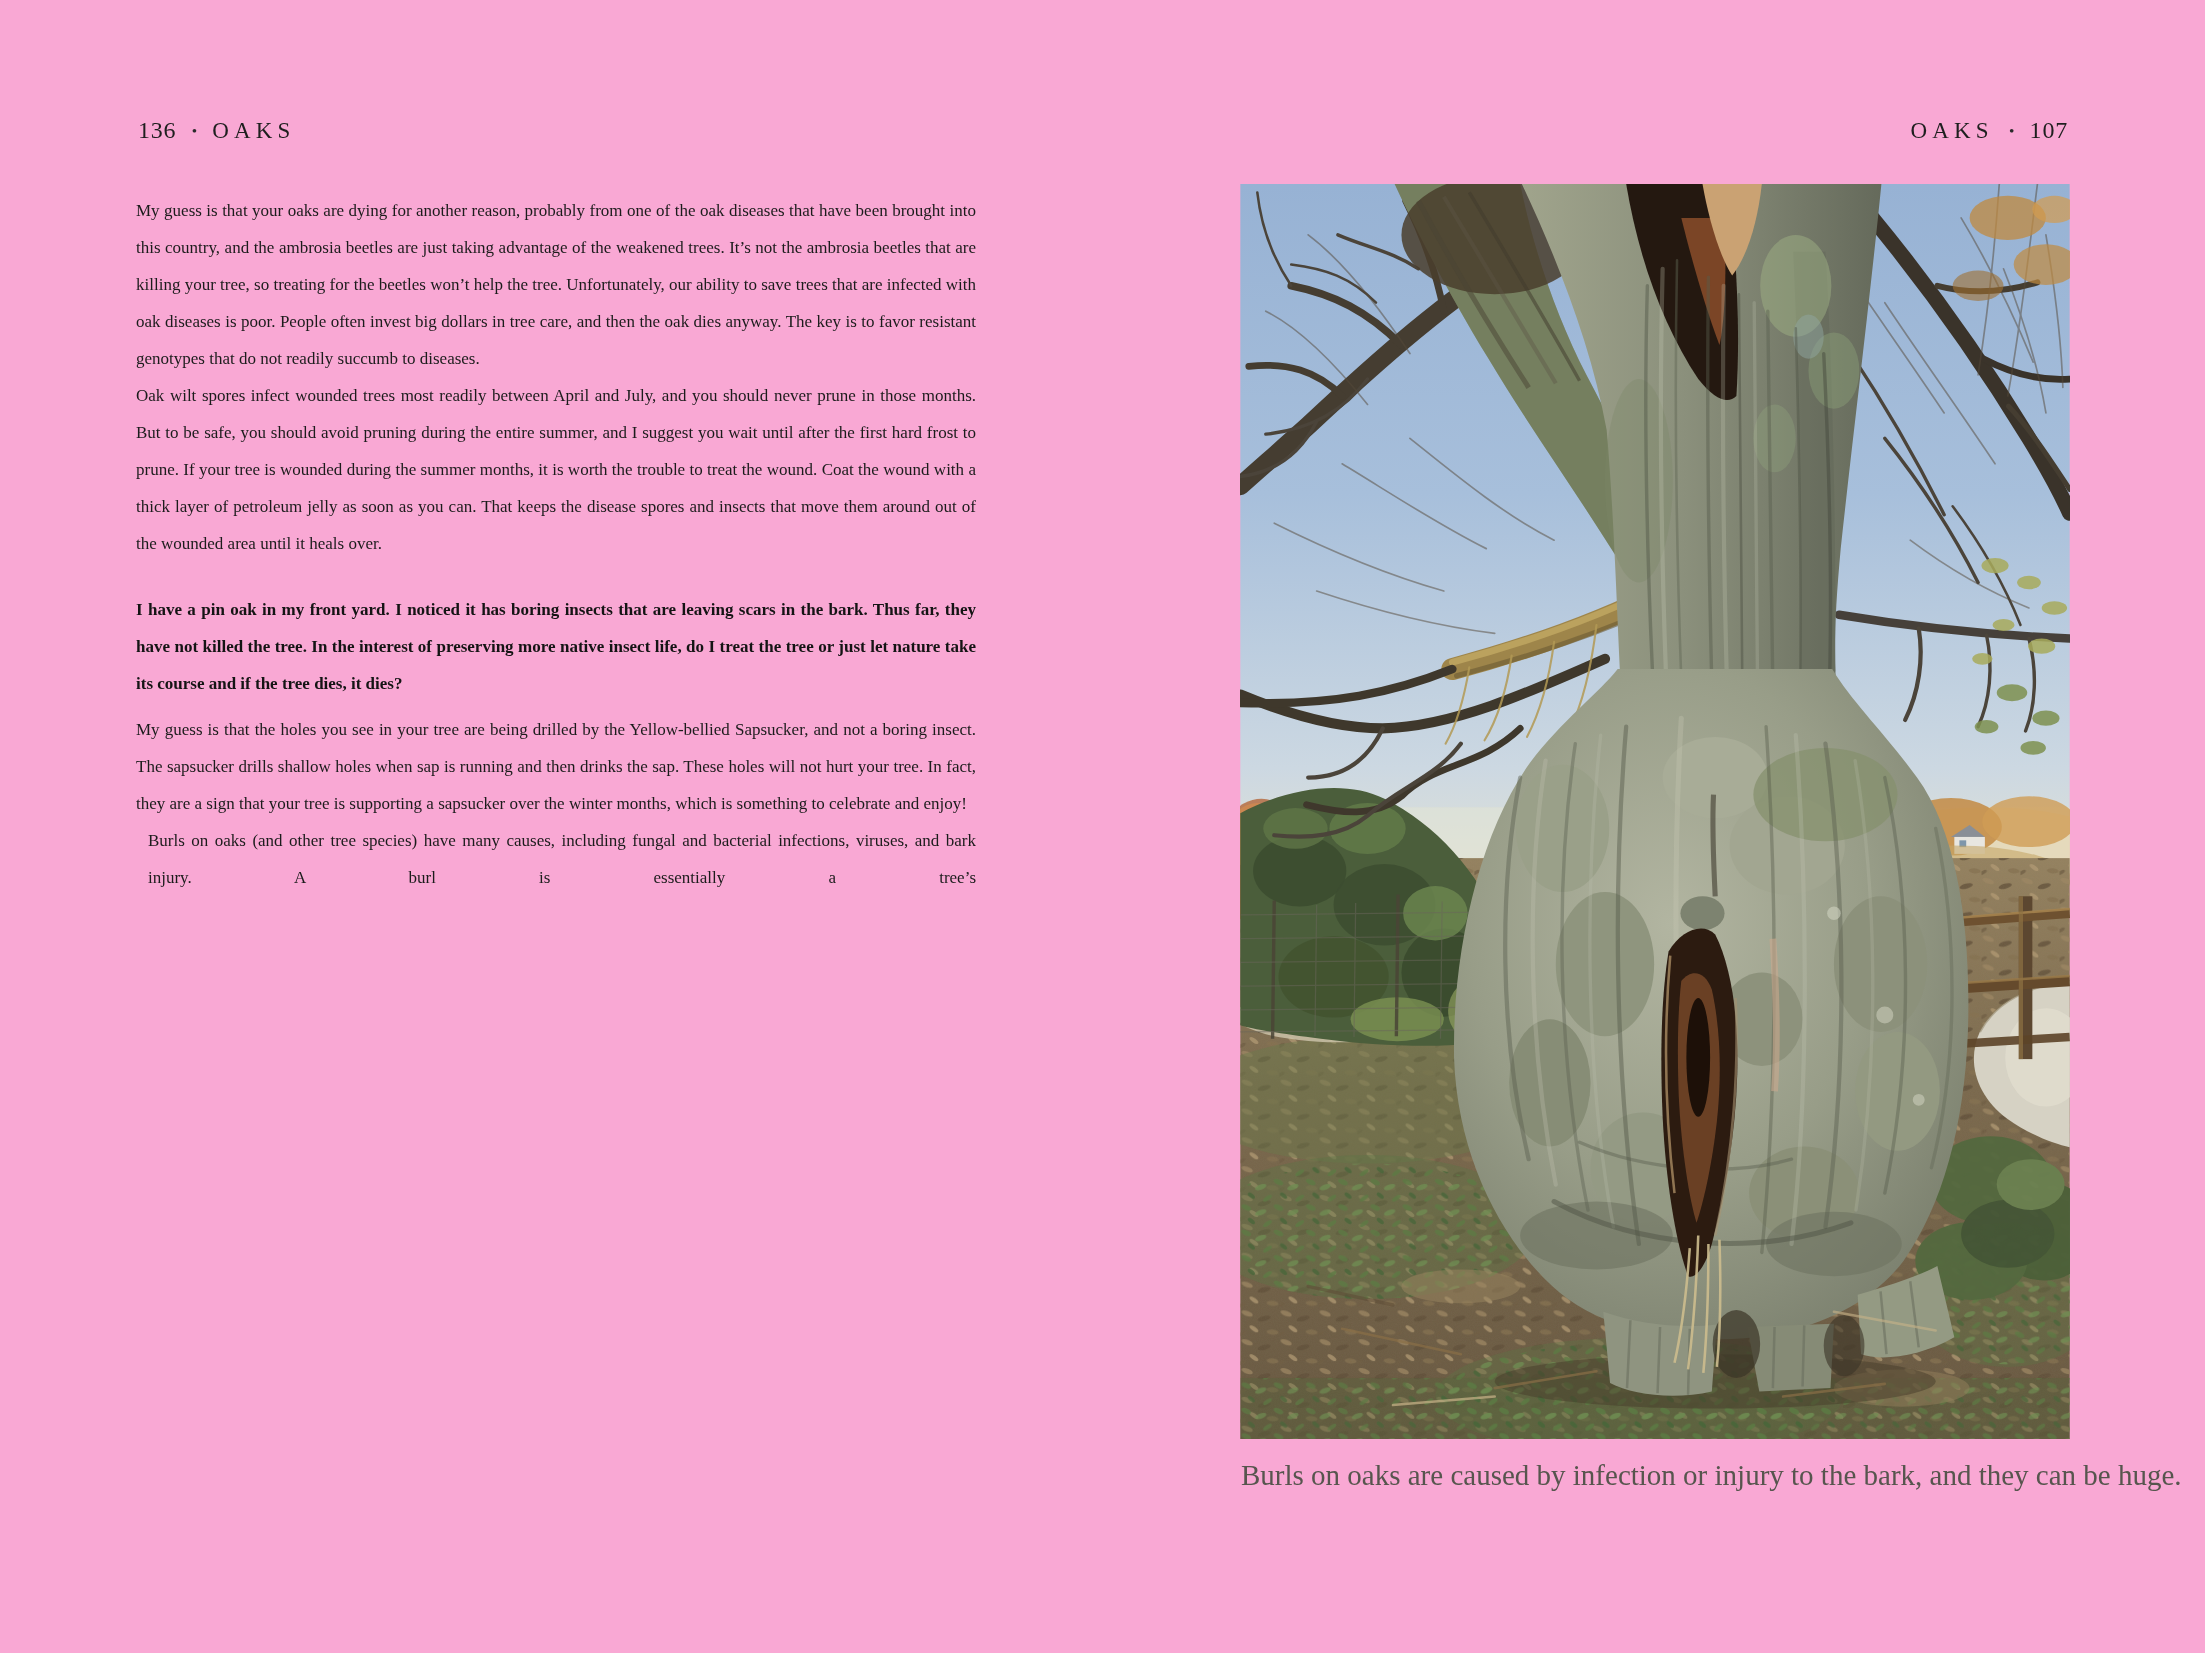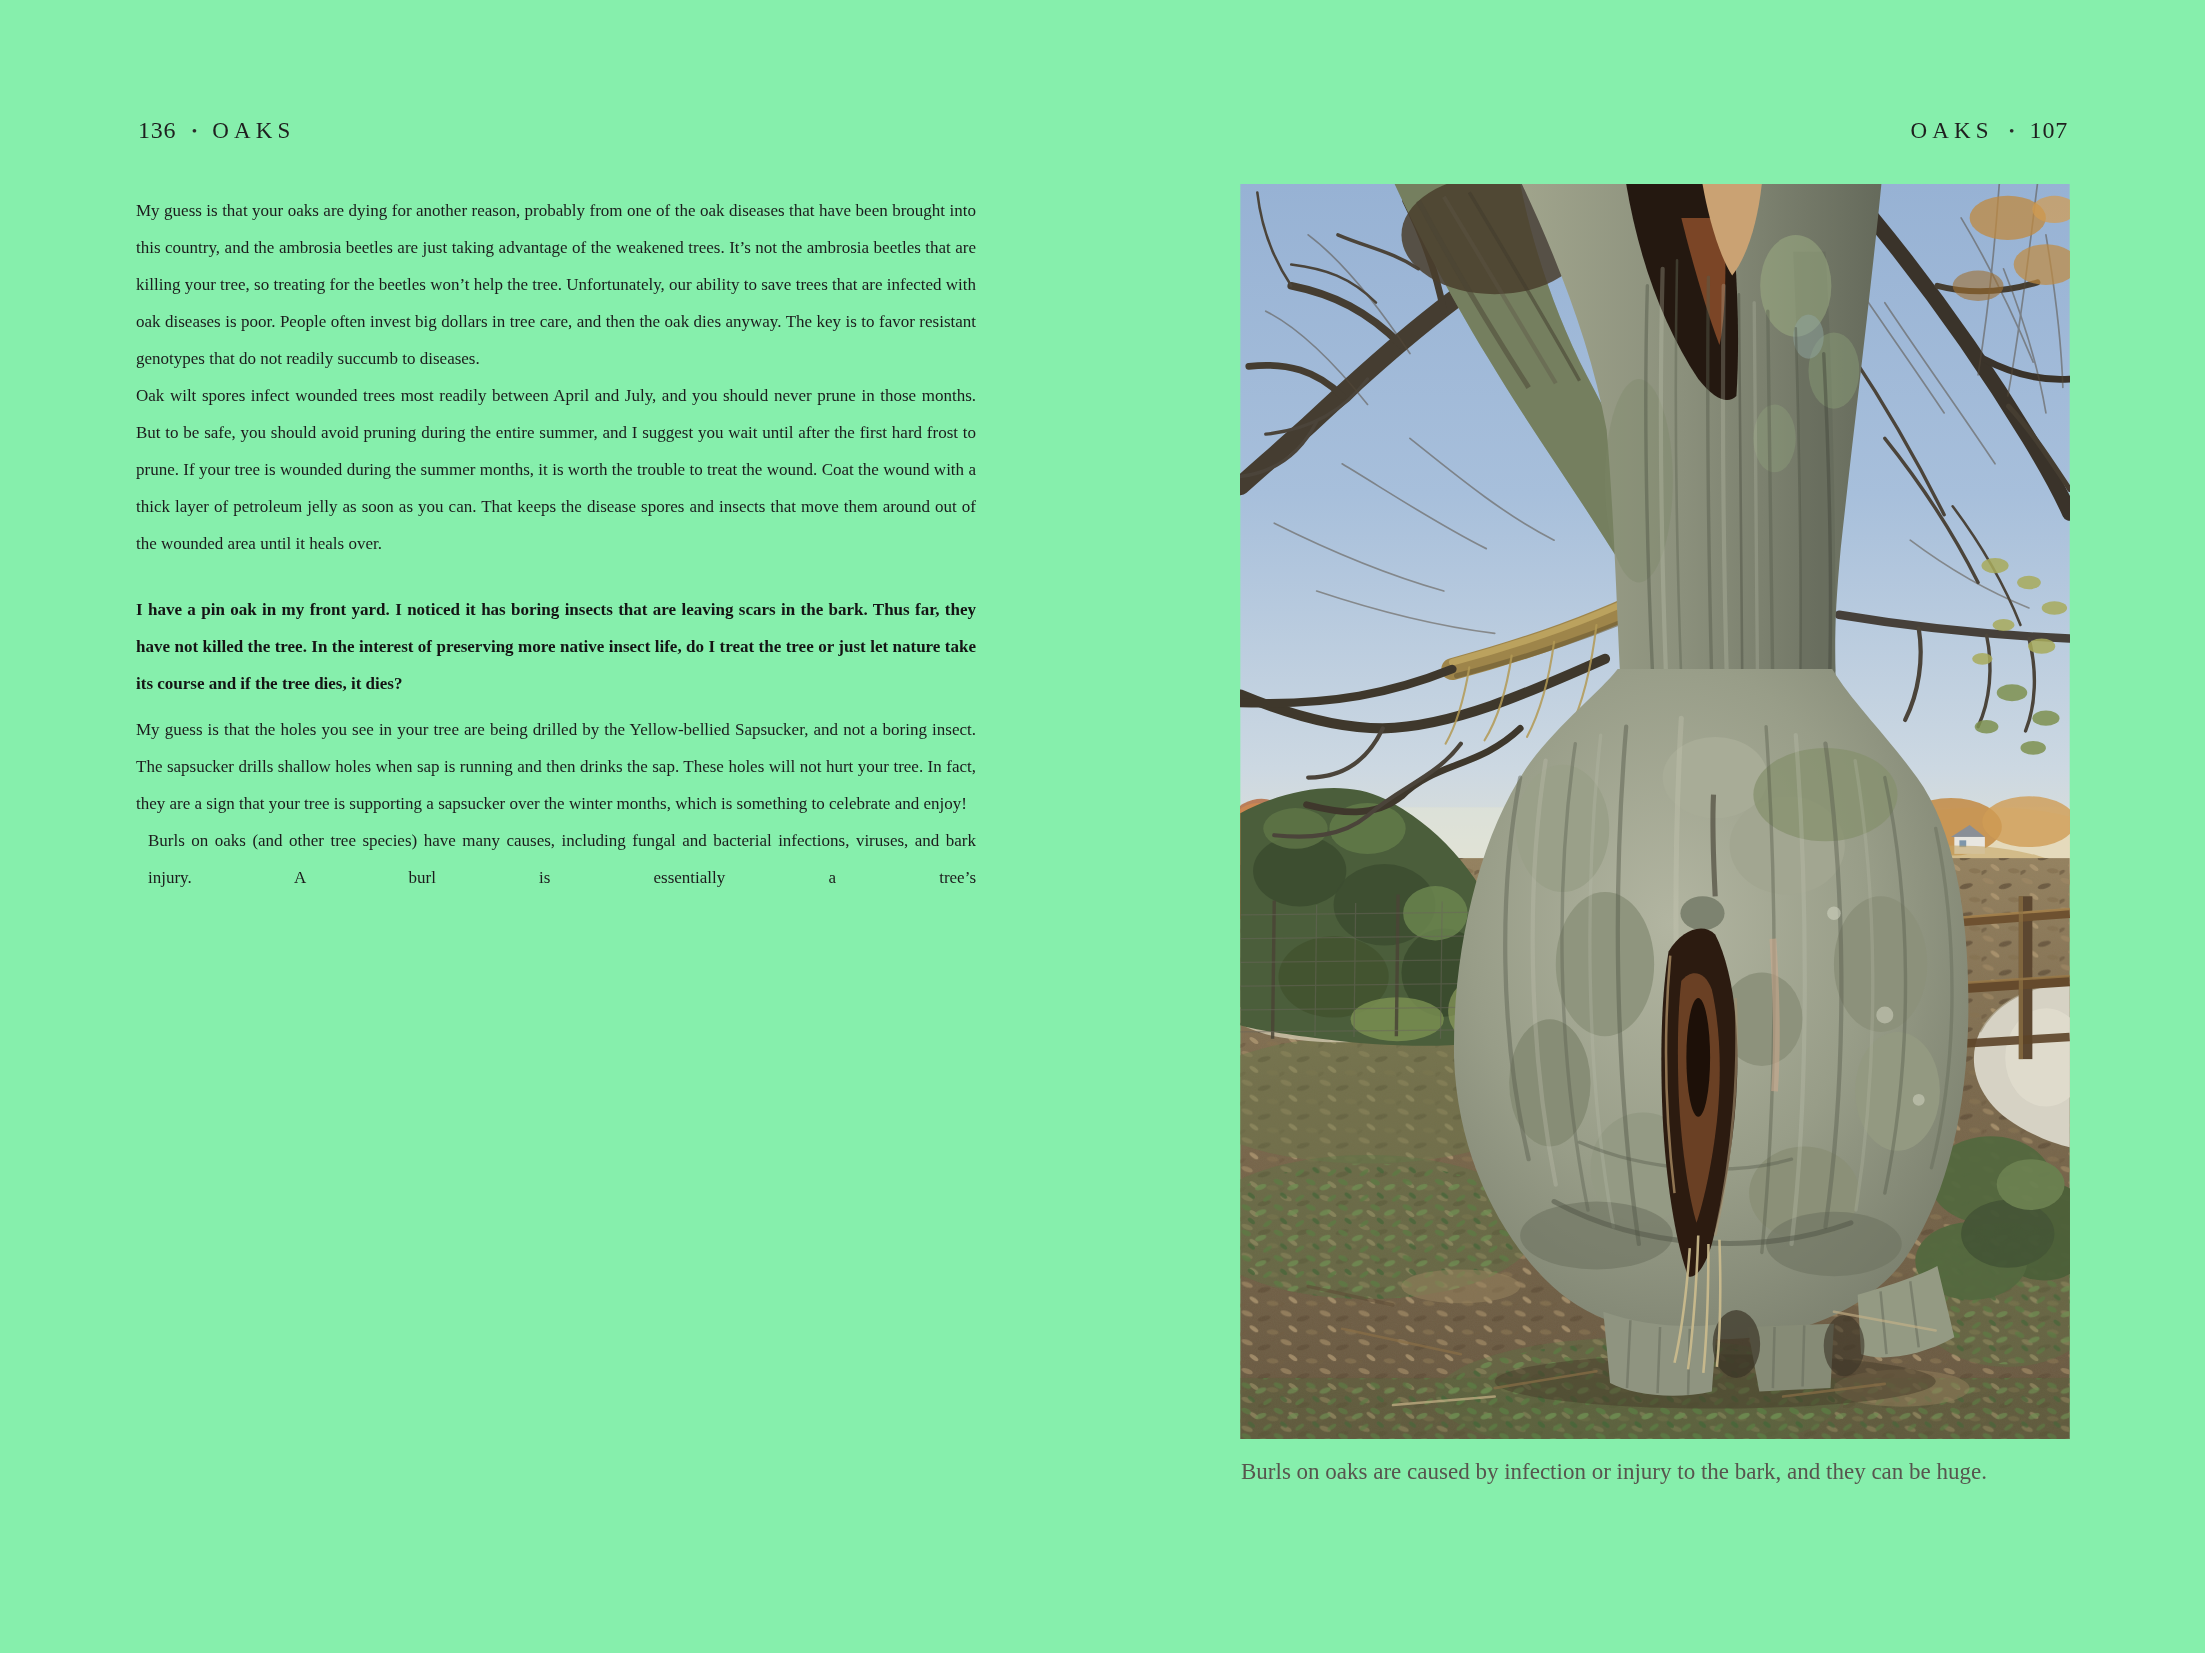--- a/index.html
+++ b/index.html
@@ -1,19 +1,19 @@
 <!DOCTYPE html>
 <html style="font-size:13.6px"><head>
 <meta charset="utf-8">
 <style>
   html, body { margin: 0; padding: 0; background: #ffffff; }
   .page {
     position: relative;
     width: 2205px; height: 1654px;
-    background: #86efac;
+    background: #f9a8d4;
     font-family: "Liberation Serif", serif;
     color: #1e1e1e;
     overflow: hidden;
   }
   
   .running-head {
     position: absolute; top: 117px;
     font-size: 24px; color: #1f1f1f;
     white-space: nowrap;
   }
@@ -39,21 +39,21 @@
   .textcol p.continues { text-align-last: justify; margin-left: 12px; }
 
   
   .figure {
     position: absolute; left: 1240px; top: 184px;
     width: 830px; height: 1255px;
   }
   .figure svg { display: block; }
   .caption {
     position: absolute; left: 1241px; top: 1459px;
-    font-size: 23px; color: #57554e;
+    font-size: 29px; color: #57554e;
     white-space: nowrap;
   }
 </style>
 </head>
 <body>
 
 <div class="page">
 
   <div class="running-head rh-left">
     <span class="rh-num">136</span><span class="rh-bullet">•</span><span class="rh-sect">OAKS</span>

